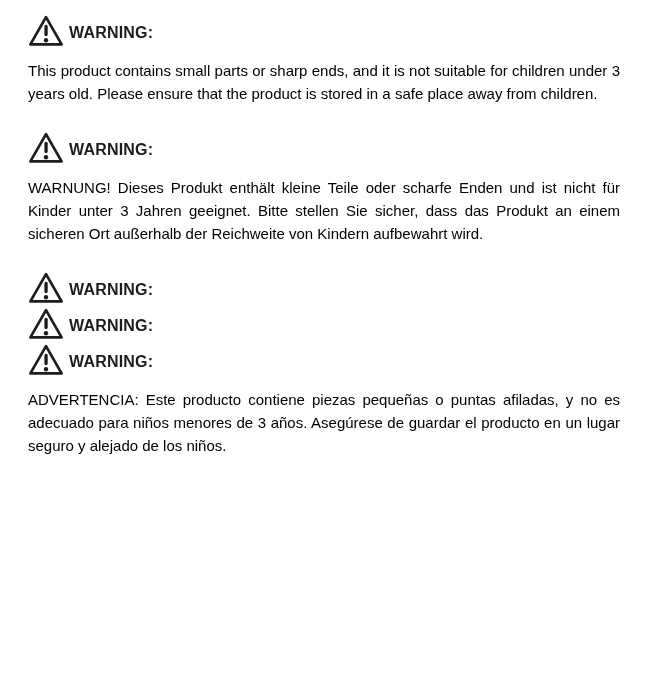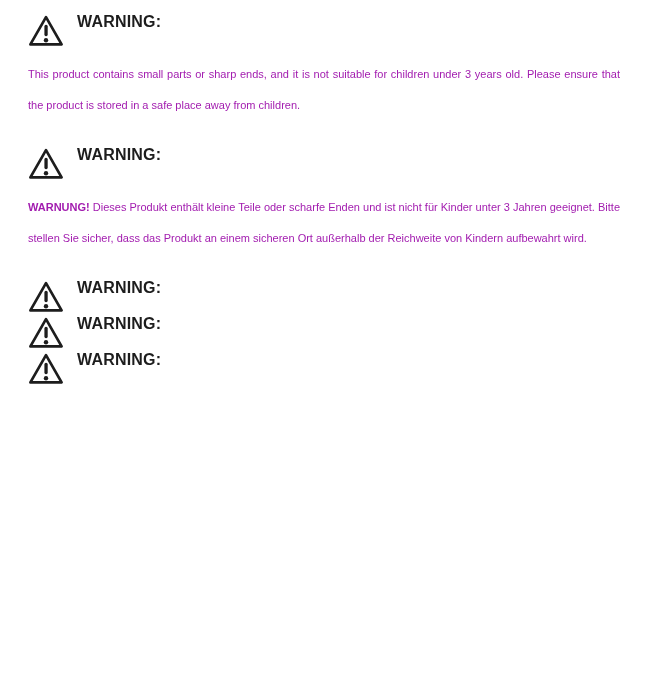--- a/index.html
+++ b/index.html
@@ -15,47 +15,47 @@
   }
   .page {
     width: 650px;
     height: 691px;
     padding: 14px 30px 0 28px;
   }
   .warn-section { margin-bottom: 0; }
   .warn-header {
     height: 36px;
     display: flex;
-    align-items: flex-start;
-    gap: 13px;
+    align-items: center;
+    gap: 5px;
   }
   .warn-icon {
     width: 36px;
     height: 36px;
     display: inline-block;
     flex: 0 0 auto;
   }
   .warn-icon svg { display: block; }
   .warn-title {
     font-size: 16px;
     font-weight: 700;
     line-height: 1;
     letter-spacing: 0.2px;
     margin-bottom: -2px;
     color: #1d1d1d;
   }
   .warn-body {
     margin: 9px 0 26px 0;
     width: 592px;
-    font-size: 11px;
-    line-height: 31px;
+    font-size: 15px;
+    line-height: 23px;
     text-align: justify;
-    color: #a21caf;
+    color: #000000;
   }
-  .warn-lead { font-weight: 700; }
+  .warn-lead { font-weight: 400; }
 </style>
 </head>
 <body>
 
 <div class="page">
 
   <section class="warn-section">
     <div class="warn-header">
       <span class="warn-icon">
         <svg viewBox="0 0 36 36" width="36" height="36">
@@ -113,15 +113,16 @@
     <div class="warn-header">
       <span class="warn-icon">
         <svg viewBox="0 0 36 36" width="36" height="36">
           <path d="M18 3.2 L33.6 30.4 L2.4 30.4 Z" fill="none" stroke="#1d1d1d" stroke-width="2.7" stroke-linejoin="round"></path>
           <rect x="16.4" y="10.8" width="3.3" height="11.4" rx="1.6" fill="#1d1d1d"></rect>
           <circle cx="18" cy="26.2" r="2.2" fill="#1d1d1d"></circle>
         </svg>
       </span>
       <span class="warn-title">WARNING:</span>
     </div>
+    <p class="warn-body"><strong class="warn-lead">ADVERTENCIA:</strong><span> Este producto contiene piezas pequeñas o puntas afiladas, y no es adecuado para niños menores de 3 años. Asegúrese de guardar el producto en un lugar seguro y alejado de los niños.</span></p>
   </section>
 
 </div>
 
 </body></html>

